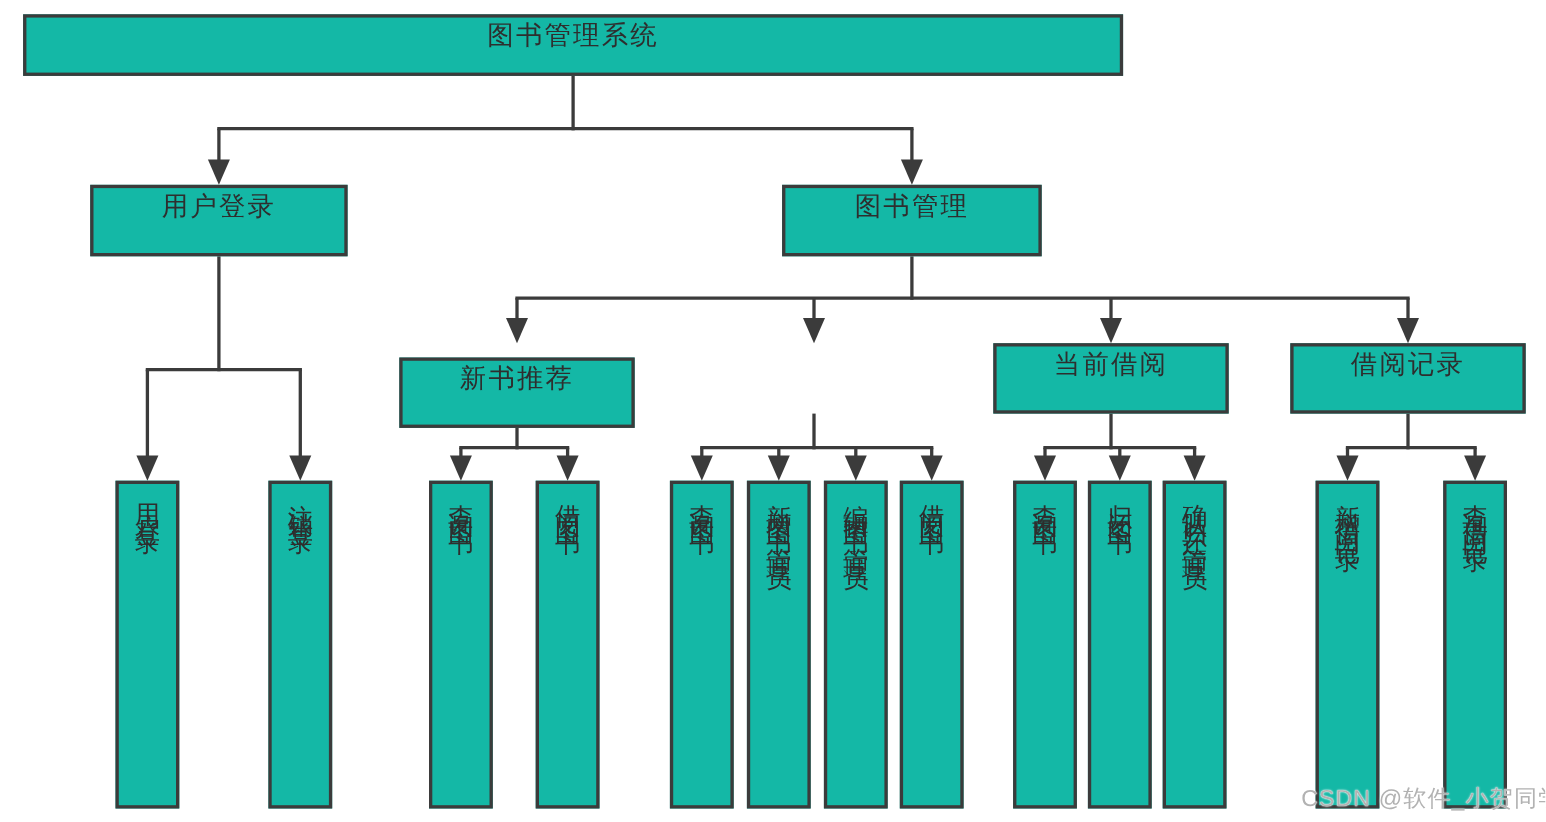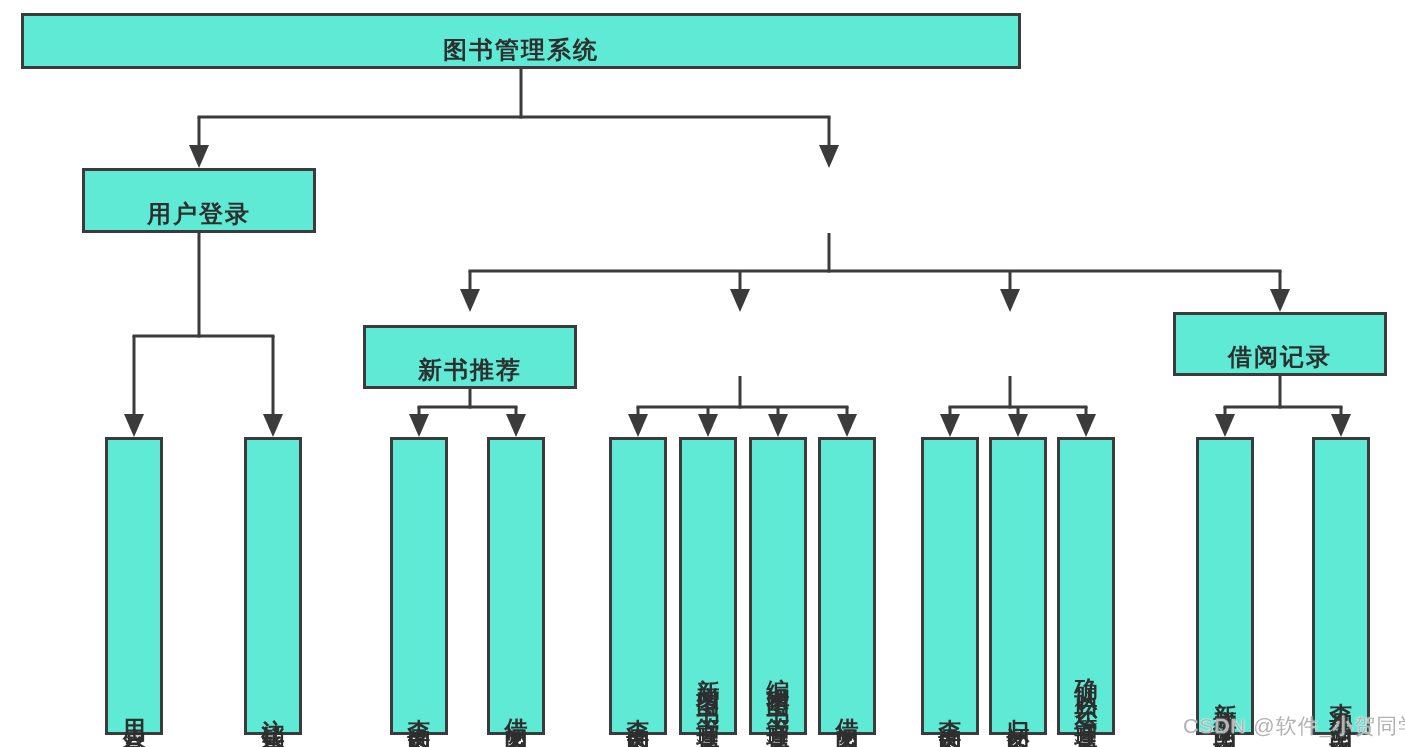--- a/index.html
+++ b/index.html
@@ -8,26 +8,25 @@
     width:1405px;height:747px;
     background:#ffffff;
     font-family:"Liberation Sans","DejaVu Sans",sans-serif;
     overflow:hidden;
   }
   .layer{position:absolute;left:0;top:0;}
   .node{
     position:absolute;
     box-sizing:border-box;
     border:3px solid #3b3b3b;
-    background:#5eead4;
+    background:#14b8a6;
     display:flex;
-    align-items:flex-end;
+    align-items:flex-start;
     justify-content:center;
     color:#2e2e2e;
-    font-weight:bold;
   }
   .hnode span{
     font-size:24px;
     letter-spacing:2px;
     white-space:nowrap;
     color:#2e2e2e;
   }
   .leaf{
     width:58px;height:298px;top:437px;
   }
@@ -117,23 +116,29 @@
     <polygon points="1331,414 1351,414 1341,437"></polygon>
   </svg>
 
   <div class="node hnode" style="left:21px;top:13px;width:1000px;height:56px;">
     <span>图书管理系统</span>
   </div>
 
   <div class="node hnode" style="left:82px;top:168px;width:234px;height:65px;">
     <span>用户登录</span>
   </div>
+  <div class="node hnode" style="left:711px;top:168px;width:236px;height:65px;">
+    <span>图书管理</span>
+  </div>
 
   <div class="node hnode" style="left:363px;top:312px;width:214px;height:64px;margin-top:13px;">
     <span>新书推荐</span>
+  </div>
+  <div class="node hnode" style="left:903px;top:312px;width:214px;height:64px;">
+    <span>当前借阅</span>
   </div>
   <div class="node hnode" style="left:1173px;top:312px;width:214px;height:64px;">
     <span>借阅记录</span>
   </div>
 
   <div class="node leaf" style="left:105px;">
     <span>用户登录</span>
   </div>
   <div class="node leaf" style="left:244px;">
     <span>注销登录</span>

